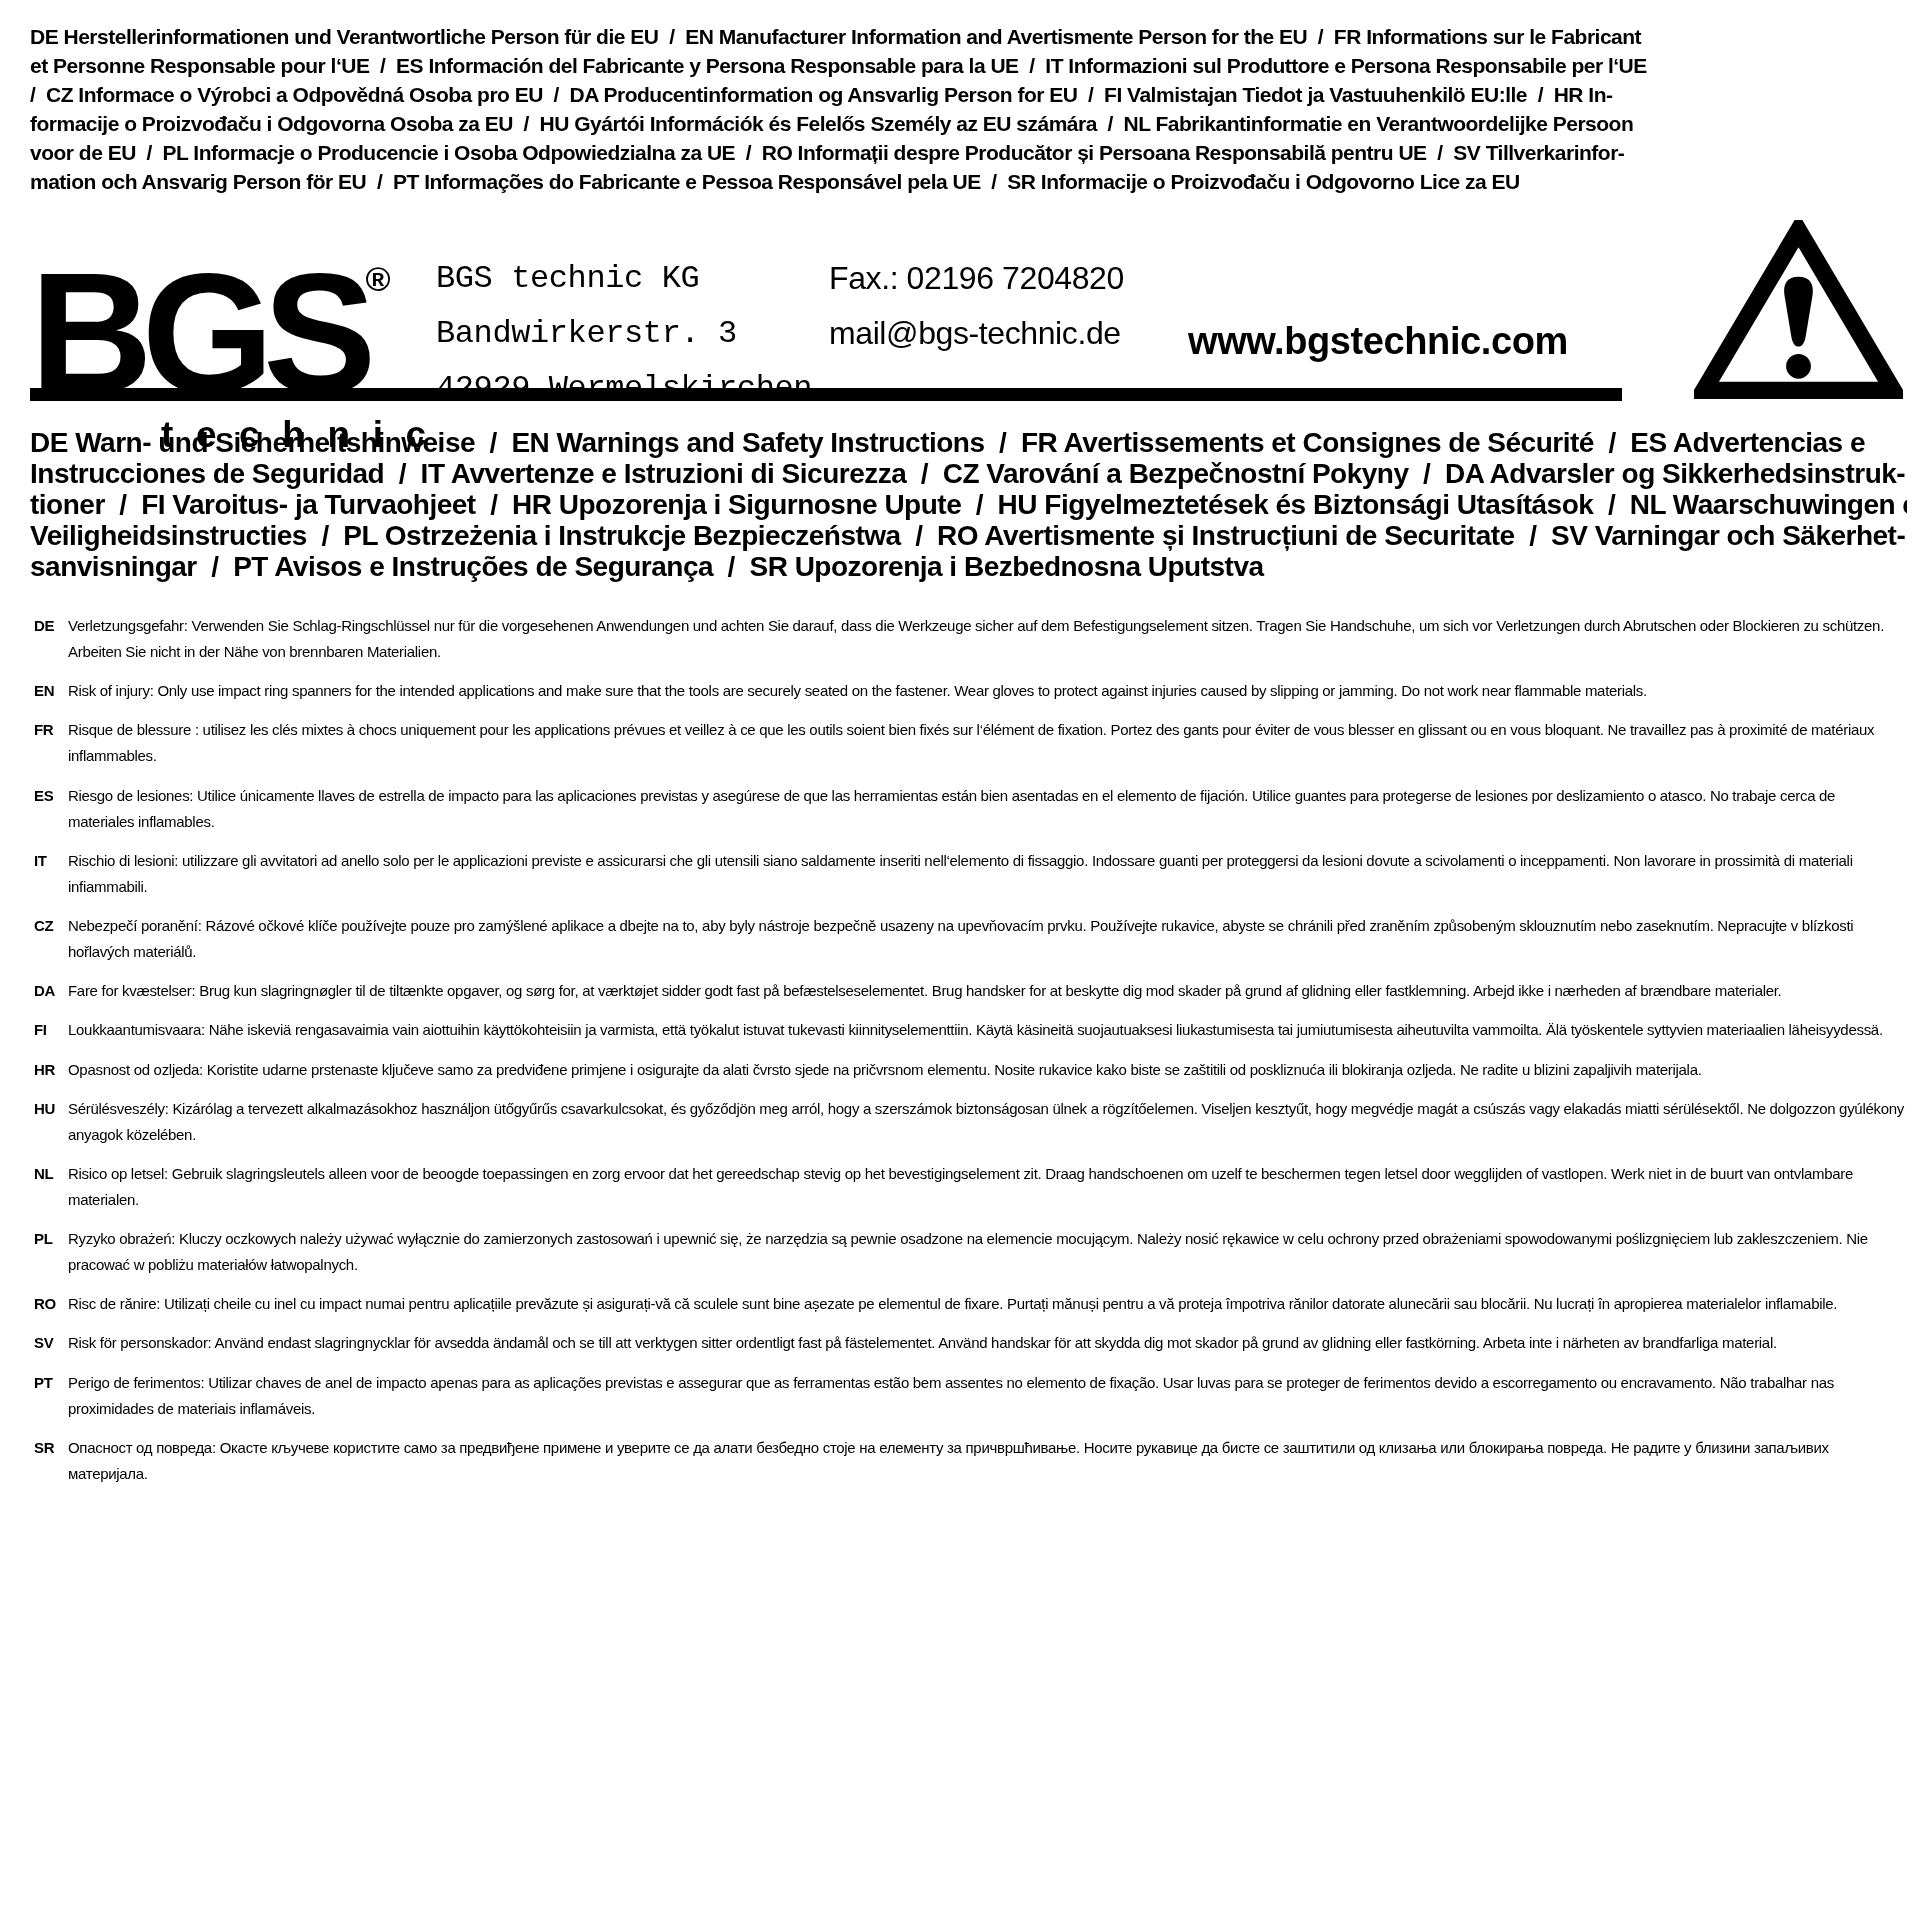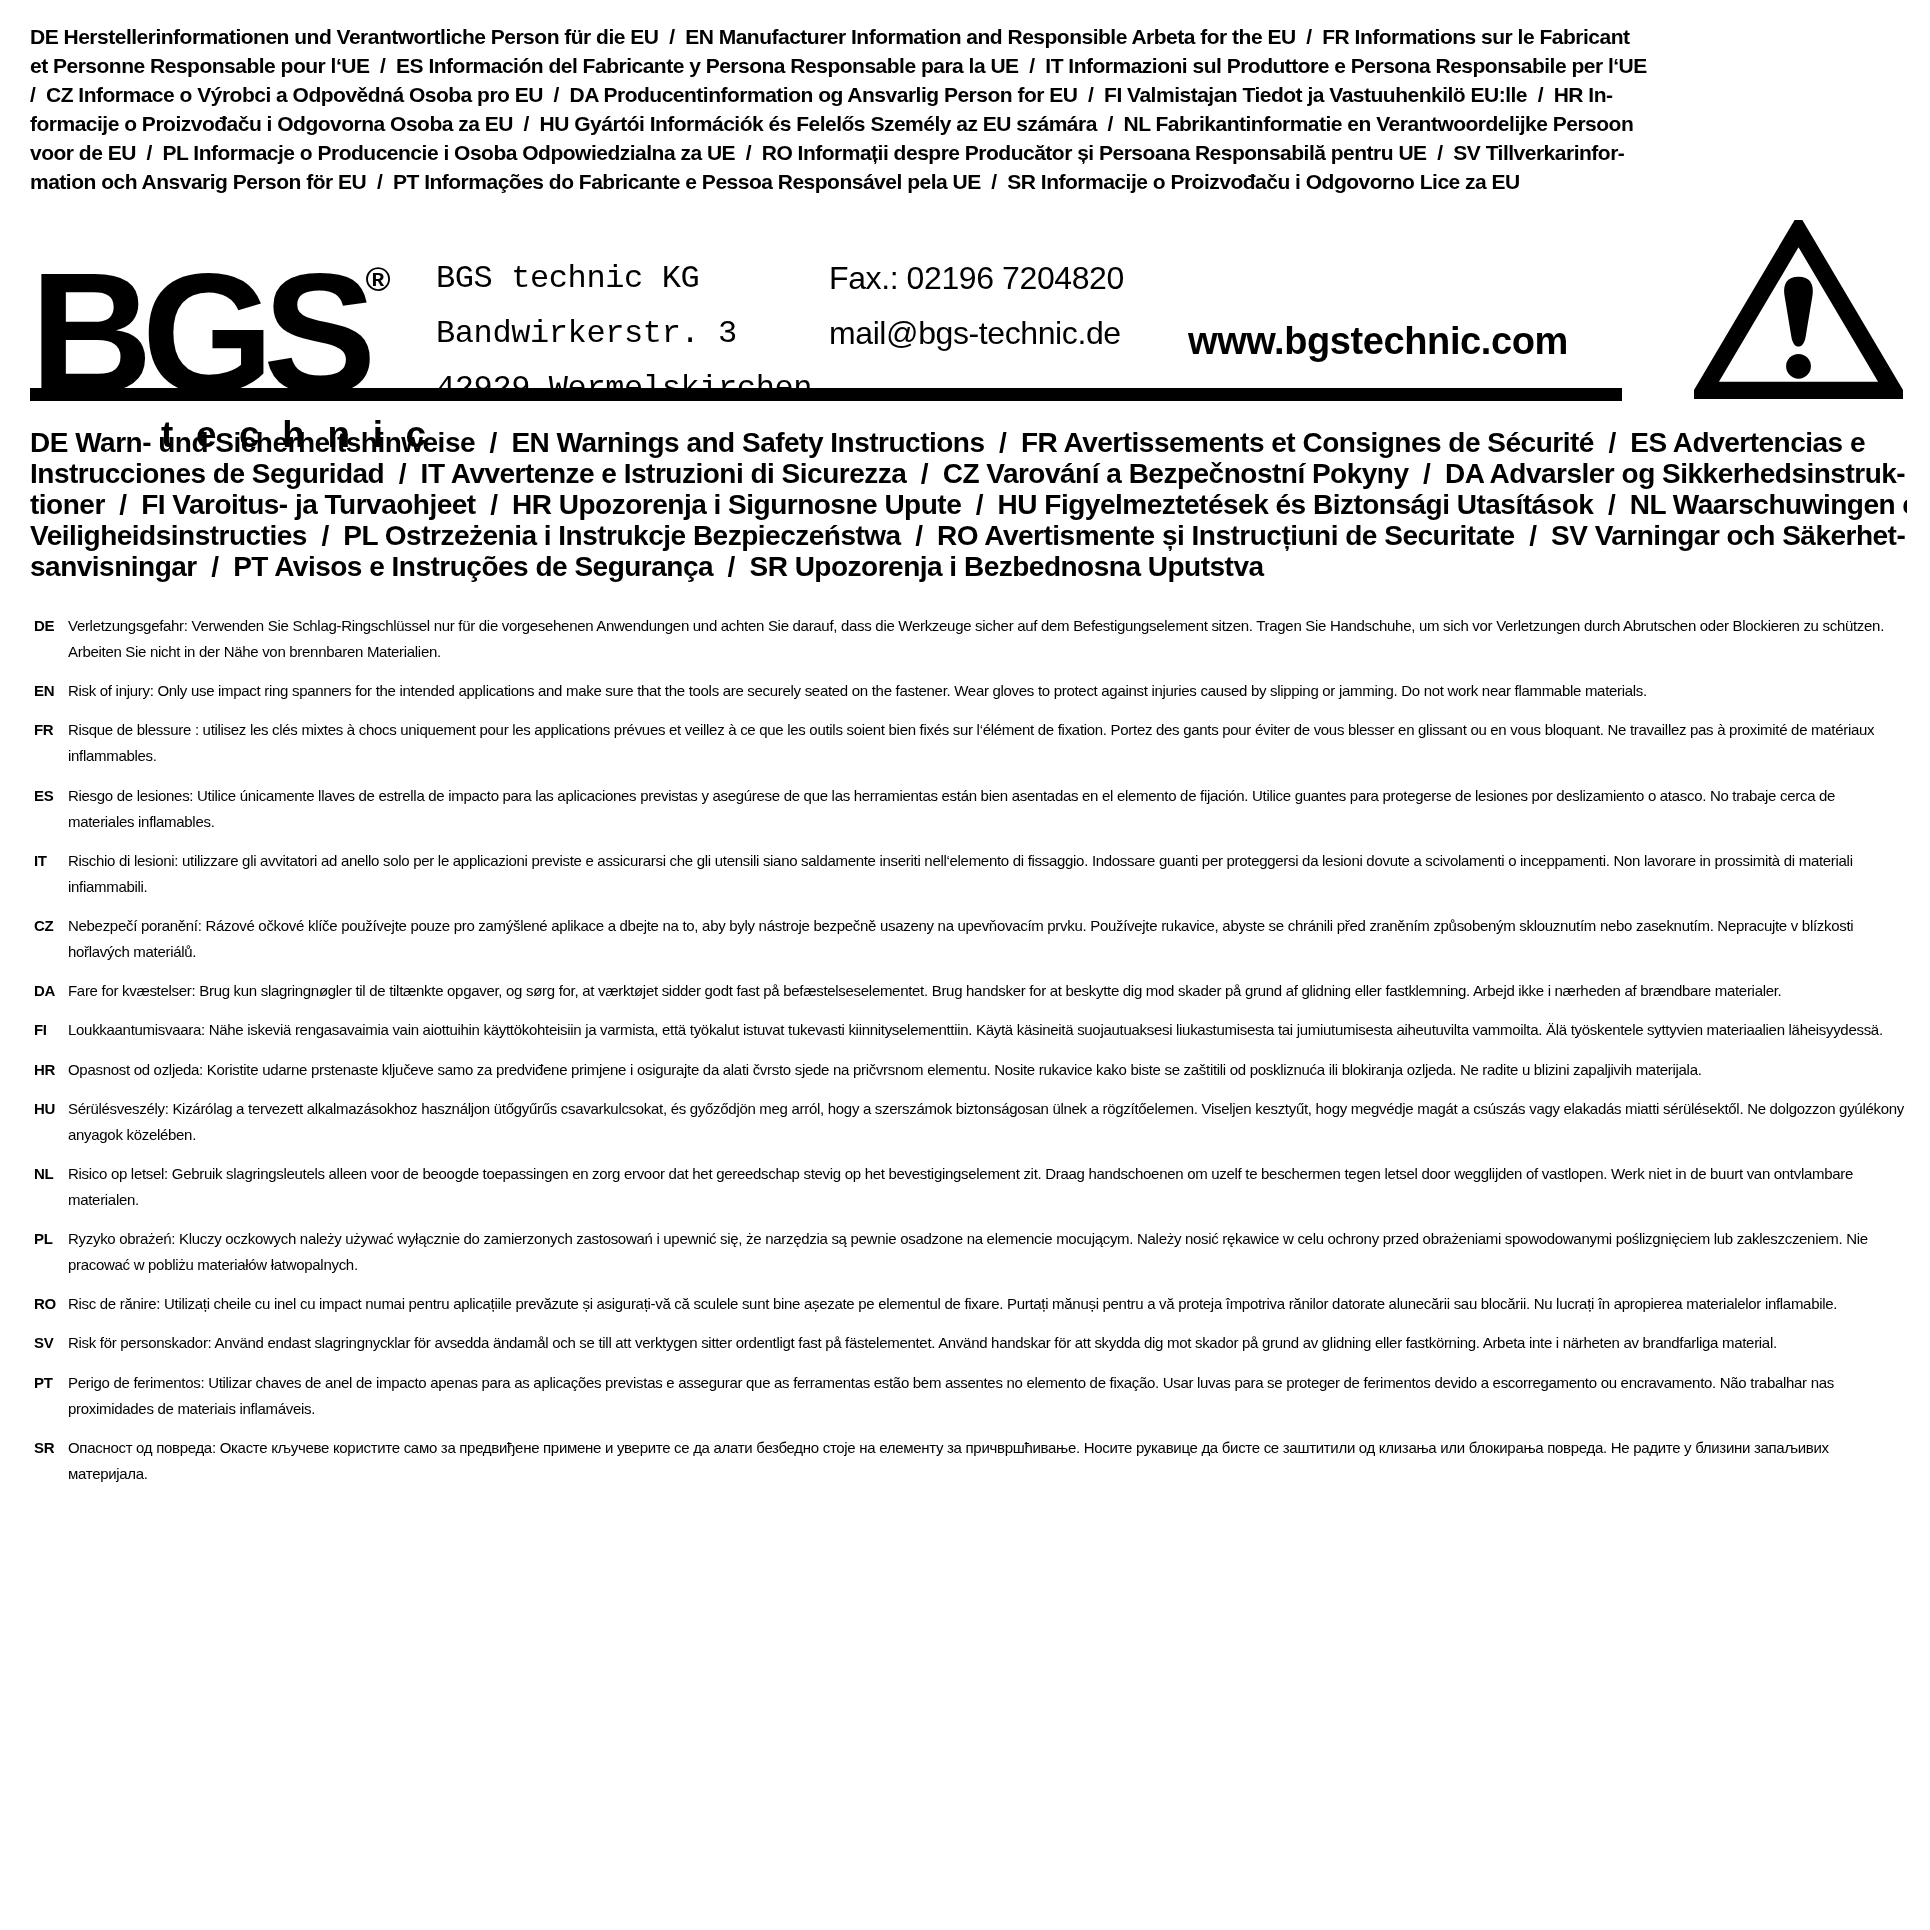--- a/index.html
+++ b/index.html
@@ -53,21 +53,21 @@
     flex: 1 1 auto; font-size: 15px; line-height: 26px; letter-spacing: -0.3px;
   }
 </style>
 </head>
 <body>
 
 <div id="page">
 
   <div id="hdr1">
 
-      <div class="hline">DE Herstellerinformationen und Verantwortliche Person für die EU  /  EN Manufacturer Information and Responsible Arbeta for the EU  /  FR Informations sur le Fabricant</div>
+      <div class="hline">DE Herstellerinformationen und Verantwortliche Person für die EU  /  EN Manufacturer Information and Avertismente Person for the EU  /  FR Informations sur le Fabricant</div>
 
       <div class="hline">et Personne Responsable pour l‘UE  /  ES Información del Fabricante y Persona Responsable para la UE  /  IT Informazioni sul Produttore e Persona Responsabile per l‘UE</div>
 
       <div class="hline">/  CZ Informace o Výrobci a Odpovědná Osoba pro EU  /  DA Producentinformation og Ansvarlig Person for EU  /  FI Valmistajan Tiedot ja Vastuuhenkilö EU:lle  /  HR In-</div>
 
       <div class="hline">formacije o Proizvođaču i Odgovorna Osoba za EU  /  HU Gyártói Információk és Felelős Személy az EU számára  /  NL Fabrikantinformatie en Verantwoordelijke Persoon</div>
 
       <div class="hline">voor de EU  /  PL Informacje o Producencie i Osoba Odpowiedzialna za UE  /  RO Informații despre Producător și Persoana Responsabilă pentru UE  /  SV Tillverkarinfor-</div>
 
       <div class="hline">mation och Ansvarig Person för EU  /  PT Informações do Fabricante e Pessoa Responsável pela UE  /  SR Informacije o Proizvođaču i Odgovorno Lice za EU</div>

